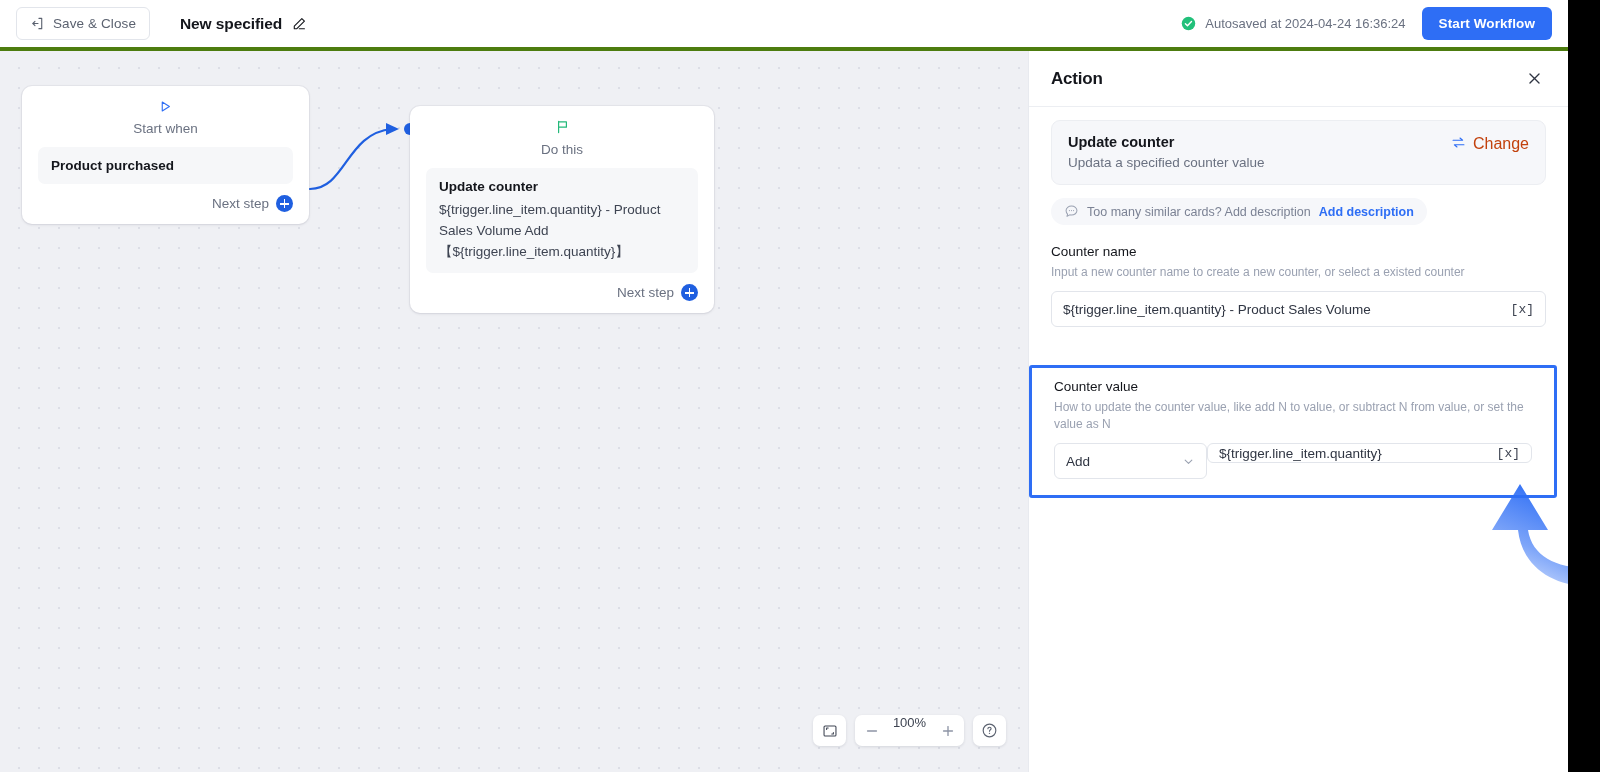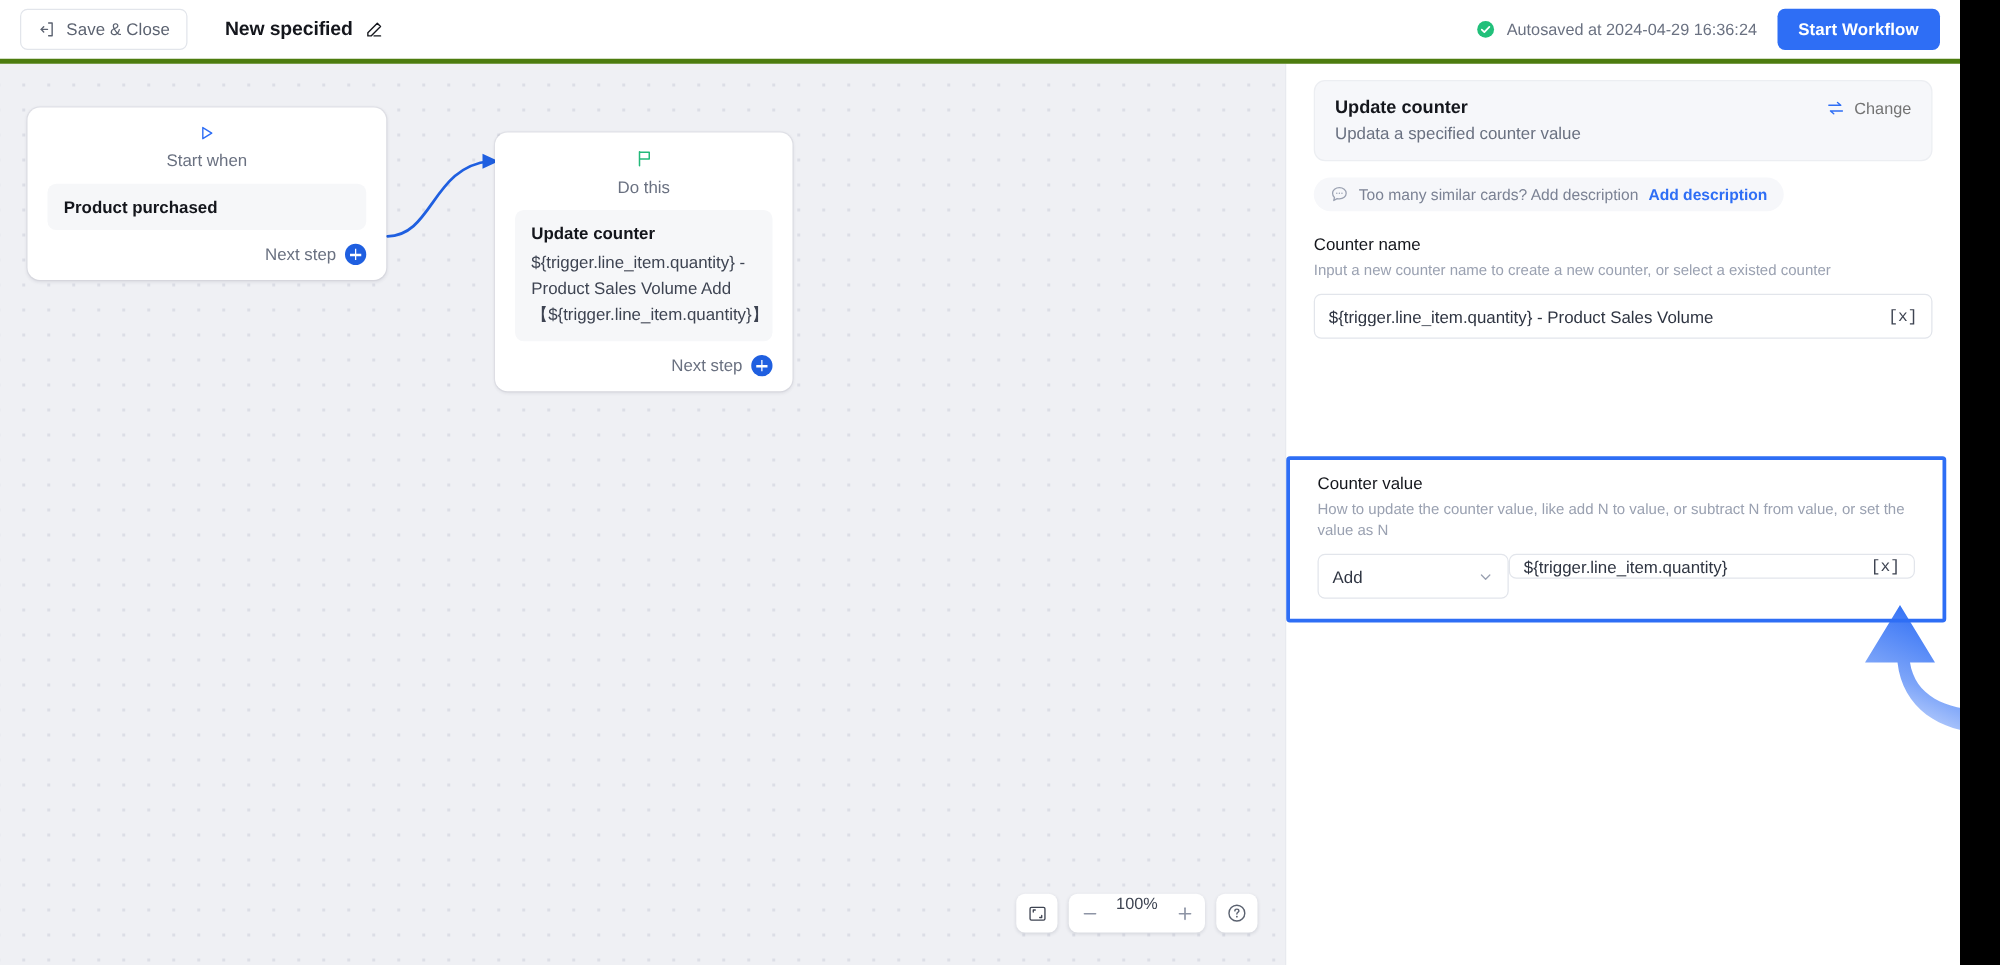--- a/index.html
+++ b/index.html
@@ -118,21 +118,21 @@
 
   
   .node {
     position: absolute;
     background: #ffffff;
     border-radius: 10px;
     box-shadow: 0 1px 3px rgba(25,32,56,.10), 0 0 0 1px rgba(25,32,56,.04);
     padding: 14px 16px 12px 16px;
   }
   #node-trigger { left: 22px; top: 35px; width: 287px; }
-  #node-action  { left: 396px; top: 55px; width: 238px; }
+  #node-action  { left: 410px; top: 55px; width: 304px; }
 
   .node-head {
     display: flex;
     align-items: center;
     gap: 8px;
     margin-bottom: 11px;
     flex-direction: column;
   }
   .node-head .head-label {
     font-size: 13.5px;
@@ -271,22 +271,22 @@
   .action-card .ac-sub {
     font-size: 13.5px;
     color: #6a7181;
     margin-top: 5px;
   }
   .change-link {
     margin-left: auto;
     display: flex;
     align-items: flex-start;
     gap: 7px;
-    color: #737373;
-    font-size: 13px;
+    color: #c2410c;
+    font-size: 16px;
     cursor: pointer;
     padding-top: 1px;
     white-space: nowrap;
   }
 
   .desc-pill {
     margin-top: 13px;
     background: #f6f7fa;
     border-radius: 15px;
     padding: 6px 13px;
@@ -432,21 +432,21 @@
     </div>
 
     <div class="topbar-right">
       <div class="autosave">
         <span style="display:flex;">
           <svg width="15" height="15" viewBox="0 0 16 16">
             <circle cx="8" cy="8" r="7.2" fill="#21c07a"></circle>
             <path d="M4.7 8.2L6.9 10.4L11.2 5.9" stroke="#ffffff" stroke-width="1.5" fill="none" stroke-linecap="round" stroke-linejoin="round"></path>
           </svg>
         </span>
-        <span class="txt">Autosaved at 2024-04-29 16:36:24</span>
+        <span class="txt">Autosaved at 2024-04-24 16:36:24</span>
       </div>
       <button class="start-btn">Start Workflow</button>
     </div>
   </div>
 
   <div id="canvas">
 
     <svg id="connector" viewBox="0 0 130 100">
       <path d="M10 78 C 46 78, 46 22, 92 18" stroke="#1f5fe0" stroke-width="2.2" fill="none" stroke-linecap="round"></path>
       <path d="M86 12 L99 18 L86 24 Z" fill="#1f5fe0"></path>
@@ -530,20 +530,30 @@
               <circle cx="9" cy="12" r="0.75" fill="#5b6270"></circle>
             </svg>
           </span>
         </div>
       </div>
     </div>
   </div>
 
   <div id="panel">
 
+    <div id="panel-header">
+      <span class="ptitle">Action</span>
+      <div class="close-x">
+        <span style="display:flex;">
+          <svg width="17" height="17" viewBox="0 0 18 18">
+            <path d="M4.2 4.2L13.8 13.8M13.8 4.2L4.2 13.8" stroke="#2f3542" stroke-width="1.4" stroke-linecap="round"></path>
+          </svg>
+        </span>
+      </div>
+    </div>
 
     <div class="panel-inner">
 
       
       <div class="action-card">
         <div>
           <div class="ac-title">Update counter</div>
           <div class="ac-sub">Updata a specified counter value</div>
         </div>
         <div class="change-link">

